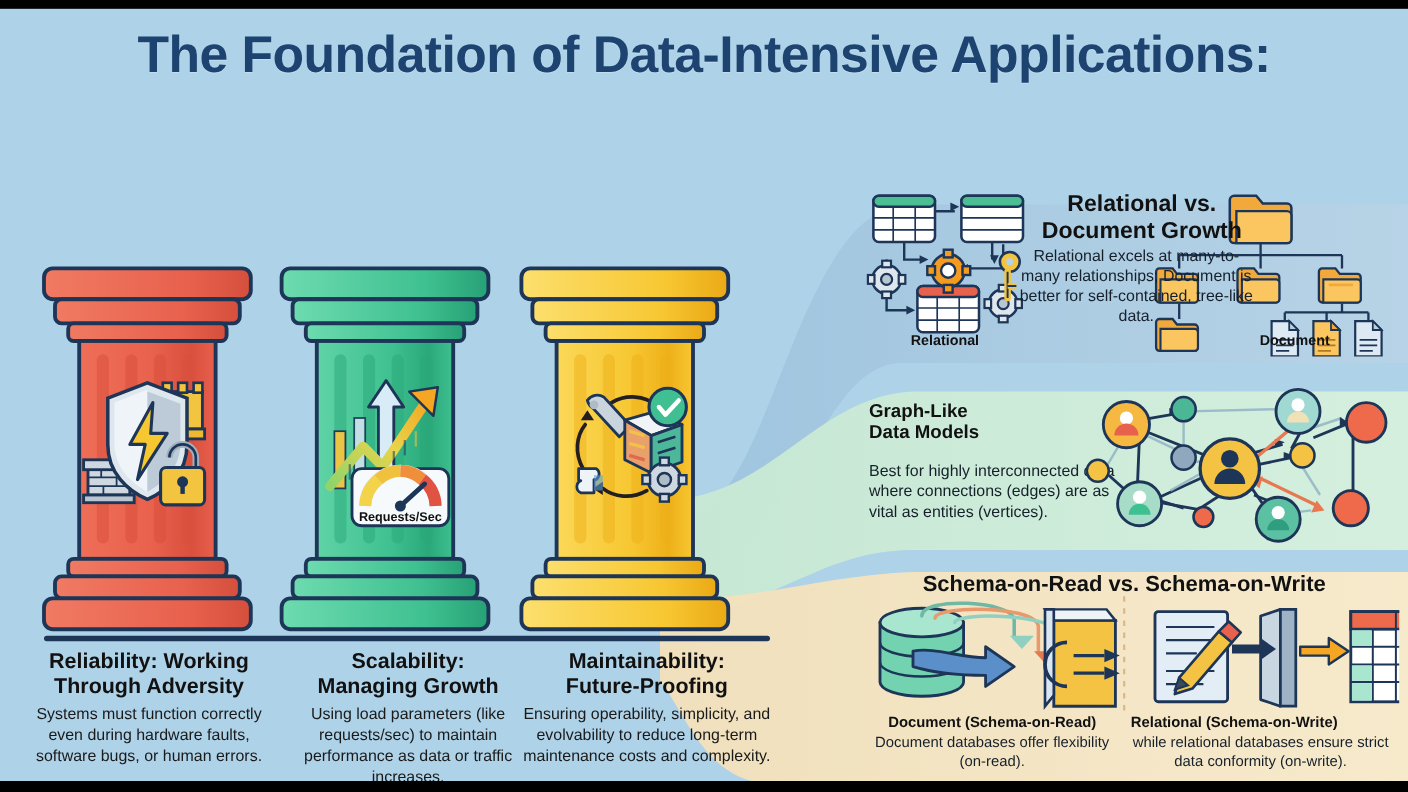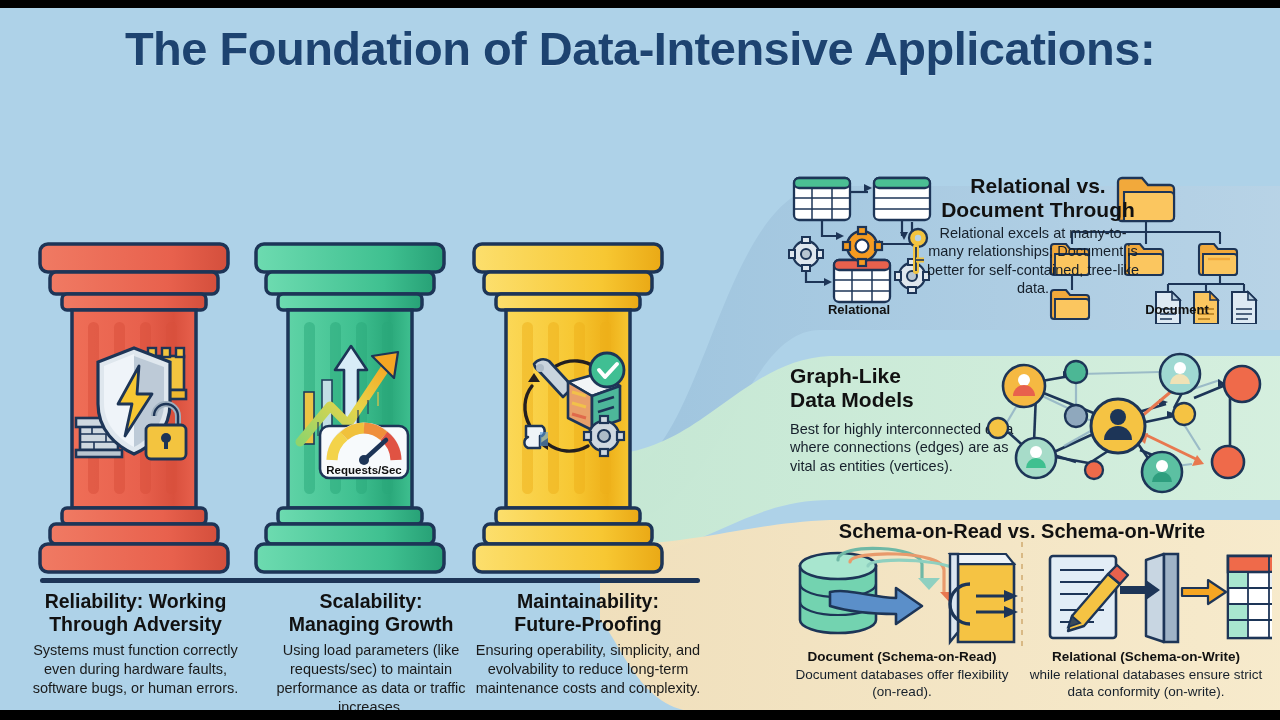--- a/index.html
+++ b/index.html
@@ -48,28 +48,28 @@
   .pbody{position:absolute;color:#16202b;line-height:1.26;}
   .plabel{position:absolute;font-weight:bold;color:#111;font-size:13px;text-align:center;}
 
   
   #rel-head{left:166px;top:10px;width:200px;text-align:center;font-size:21px;}
   #rel-body{left:152px;top:60px;width:218px;text-align:center;font-size:14.5px;}
   #rel-lab-left{left:12px;top:138px;width:150px;}
   #rel-lab-right{left:322px;top:138px;width:166px;}
 
   
-  #graph-head{left:18px;top:22px;width:230px;font-size:21px;}
+  #graph-head{left:18px;top:22px;width:230px;font-size:17px;}
   #graph-body{left:18px;top:78px;width:240px;font-size:14.5px;}
 
   
   #schema-head{left:0px;top:8px;width:500px;text-align:center;font-size:20px;}
   #sc-left-t{left:14px;top:136px;width:232px;text-align:center;font-size:13.5px;font-weight:bold;color:#111;}
   #sc-left-b{left:14px;top:154px;width:232px;text-align:center;font-size:13.5px;}
-  #sc-right-t{left:256px;top:136px;width:236px;text-align:center;font-size:13.5px;font-weight:bold;color:#111;}
+  #sc-right-t{left:256px;top:136px;width:236px;text-align:left;font-size:13.5px;font-weight:bold;color:#111;}
   #sc-right-b{left:256px;top:154px;width:236px;text-align:center;font-size:13.5px;}
 
   .art{position:absolute;}
 </style>
 </head>
 <body>
 
 <div id="stage">
 
   <div id="bars-top"></div>
@@ -490,21 +490,21 @@
                 <line x1="464" y1="145" x2="480" y2="145"></line>
                 <line x1="464" y1="150" x2="480" y2="150"></line>
                 <line x1="464" y1="155" x2="476" y2="155"></line>
               </g>
           </g>
         </g>
       </svg>
 
       <div class="pheading" id="rel-head">
         <span>Relational vs.</span><br>
-        <span>Document Through</span>
+        <span>Document Growth</span>
       </div>
       <div class="pbody" id="rel-body">Relational excels at many-to-many relationships; Document is better for self-contained, tree-like data.</div>
       <div class="plabel" id="rel-lab-left">Relational</div>
       <div class="plabel" id="rel-lab-right">Document</div>
     </div>
   </div>
 
   <div class="panel" id="panel-graph">
     <div class="panel-inner">
       <div class="pheading" id="graph-head">

